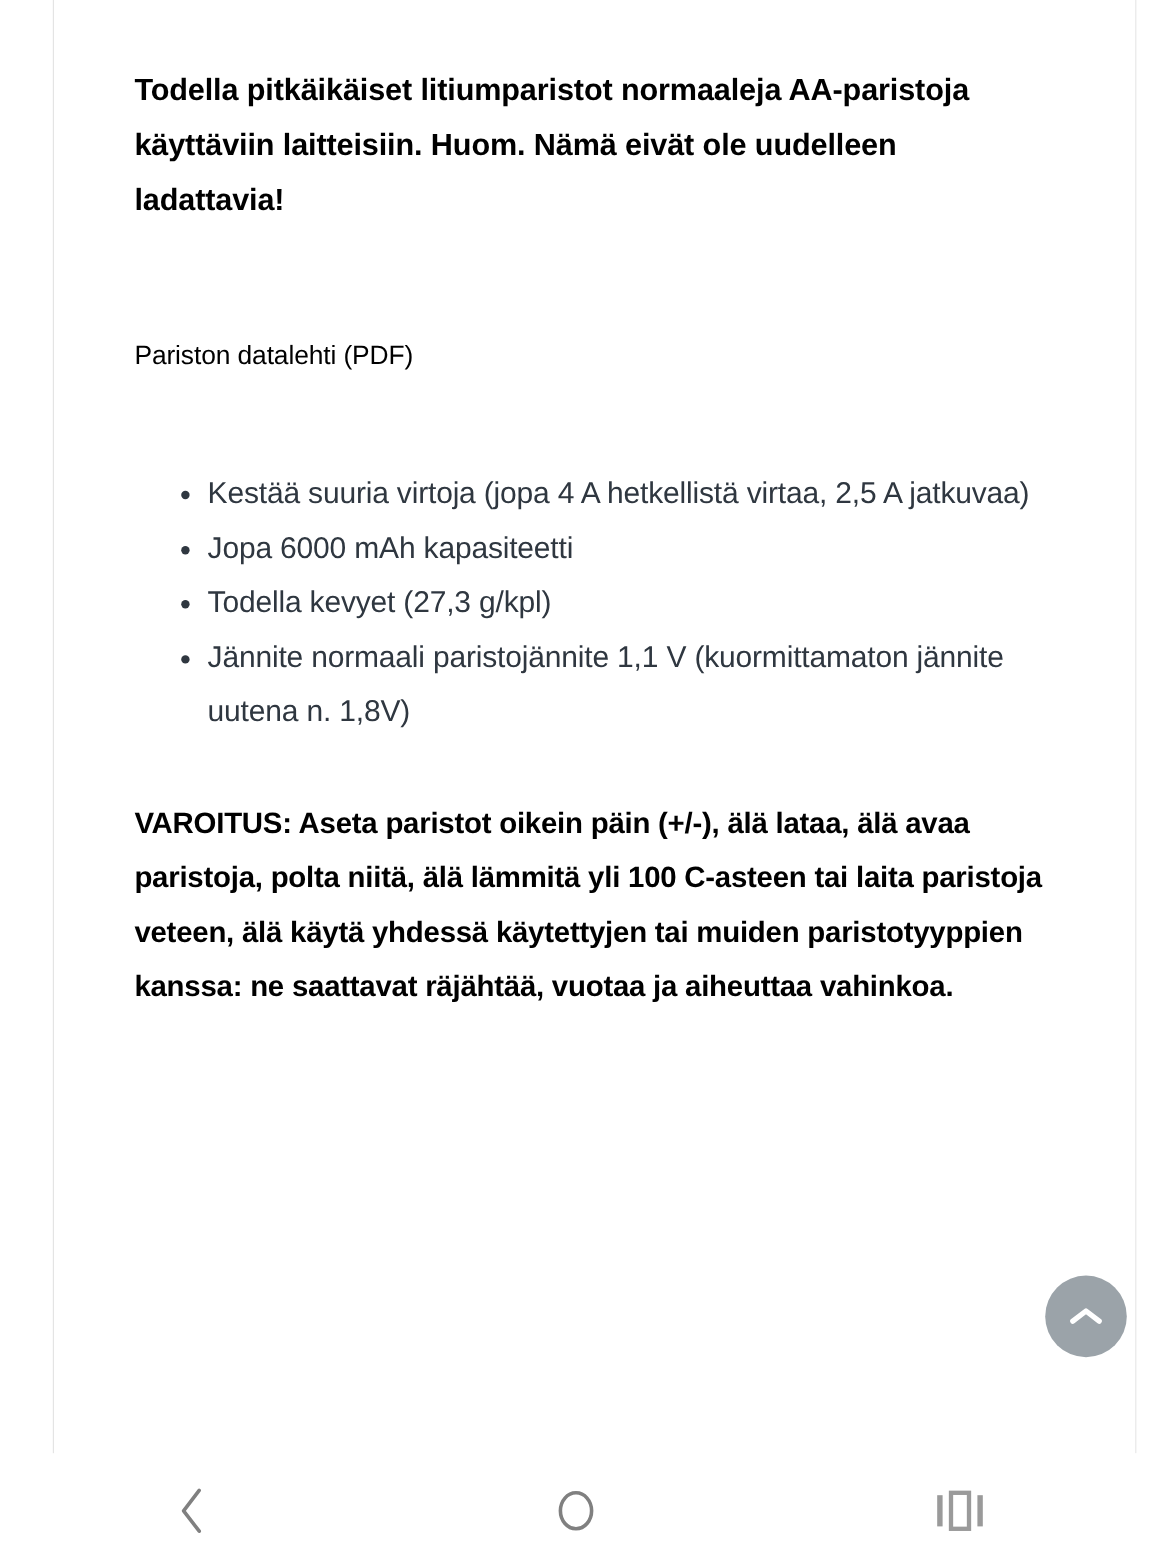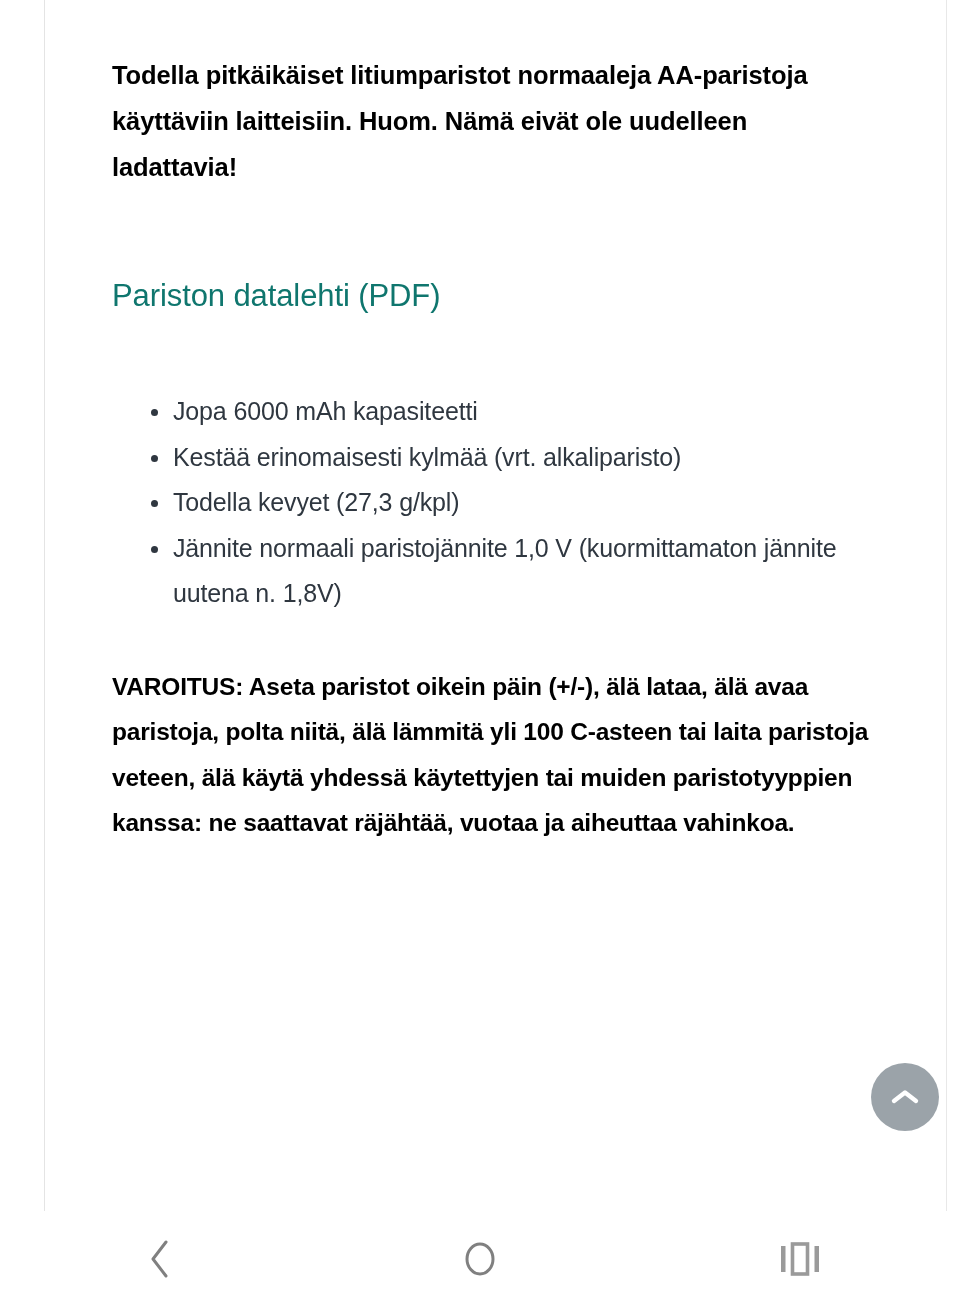--- a/index.html
+++ b/index.html
@@ -79,24 +79,24 @@
     line-height: 46px;
     font-weight: 700;
     color: #000000;
     letter-spacing: -0.1px;
     max-width: 745px;
   }
 
   .datasheet-link {
     margin: 0;
     padding-top: 89px;
-    font-size: 31px;
+    font-size: 22px;
     line-height: 34px;
     font-weight: 400;
-    color: #0f766e;
+    color: #000000;
     letter-spacing: -0.1px;
   }
 
   ul.feature-list {
     list-style: none;
     margin: 0;
     padding: 0;
     padding-top: 76px;
   }
   ul.feature-list li {
@@ -184,33 +184,33 @@
 
   <div class="article">
 
     <h1 class="lead-heading">Todella pitkäikäiset litiumparistot normaaleja AA-paristoja käyttäviin laitteisiin. Huom. Nämä eivät ole uudelleen ladattavia!</h1>
 
     <p class="datasheet-link">Pariston datalehti (PDF)</p>
 
     <ul class="feature-list">
       <li>
         <span class="bullet-dot"></span>
+        <span>Kestää suuria virtoja (jopa 4 A hetkellistä virtaa, 2,5 A jatkuvaa)</span>
+      </li>
+      <li>
+        <span class="bullet-dot"></span>
         <span>Jopa 6000 mAh kapasiteetti</span>
       </li>
       <li>
         <span class="bullet-dot"></span>
-        <span>Kestää erinomaisesti kylmää (vrt. alkaliparisto)</span>
-      </li>
-      <li>
-        <span class="bullet-dot"></span>
         <span>Todella kevyet (27,3 g/kpl)</span>
       </li>
       <li>
         <span class="bullet-dot"></span>
-        <span>Jännite normaali paristojännite 1,0 V (kuormittamaton jännite uutena n. 1,8V)</span>
+        <span>Jännite normaali paristojännite 1,1 V (kuormittamaton jännite uutena n. 1,8V)</span>
       </li>
     </ul>
 
     <p class="warning-paragraph">VAROITUS: Aseta paristot oikein päin (+/-), älä lataa, älä avaa paristoja, polta niitä, älä lämmitä yli 100 C-asteen tai laita paristoja veteen, älä käytä yhdessä käytettyjen tai muiden paristotyyppien kanssa: ne saattavat räjähtää, vuotaa ja aiheuttaa vahinkoa.</p>
   </div>
 
   <button class="scroll-top-fab">
     <span>
       <svg width="30" height="20" viewBox="0 0 30 20" aria-hidden="true">
         <path d="M4 14 L15 5.5 L26 14" fill="none" stroke="#ffffff" stroke-width="4.4" stroke-linecap="round" stroke-linejoin="round"></path>

